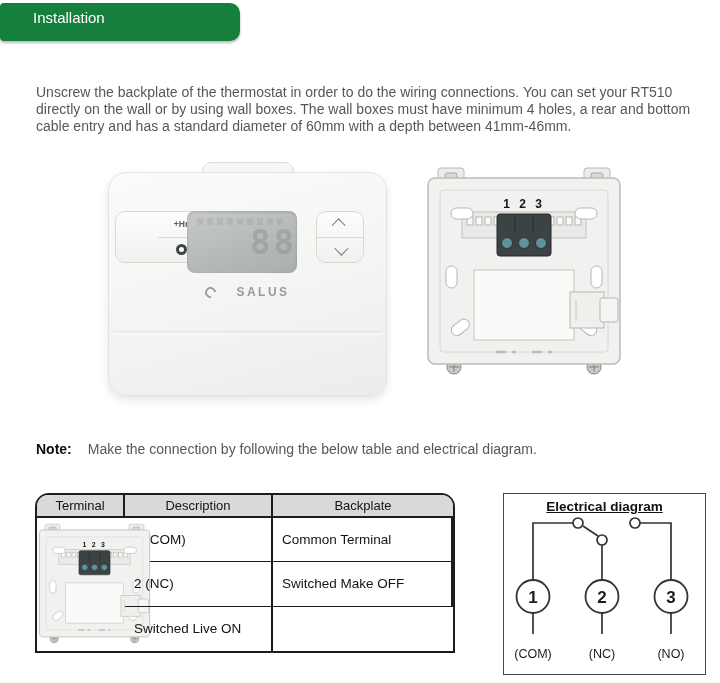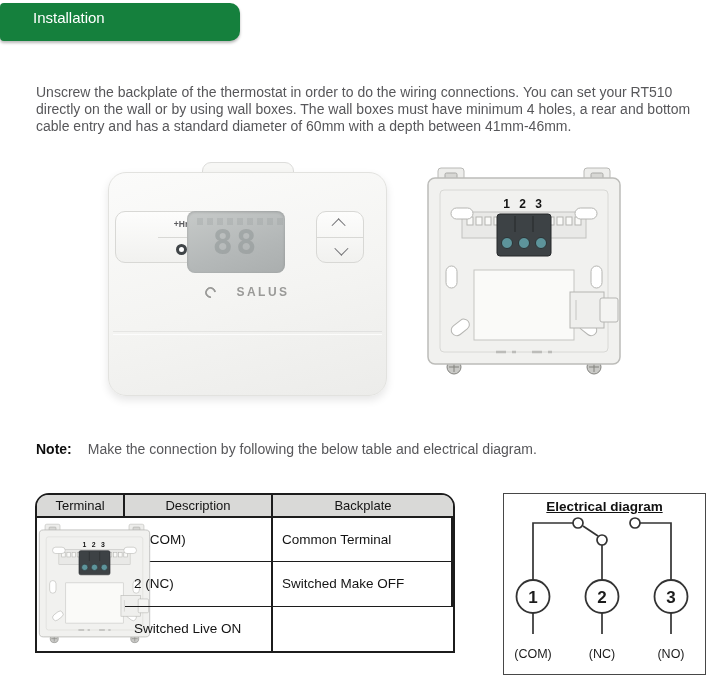--- a/index.html
+++ b/index.html
@@ -29,23 +29,23 @@
            background:linear-gradient(180deg,#fdfdfc,#f1f1ef);display:flex;flex-direction:column;}
   .btn-col .half{flex:1;display:flex;align-items:center;justify-content:center;}
   .btn-col .half + .half{border-top:1px solid #d8d8d5;}
   .btns-left{left:6px;top:38px;padding-left:42px;}
   .btns-right{right:22px;top:38px;}
   .hr-label{font-size:8.5px;font-weight:bold;color:#5b5b5e;}
   .power-dot{width:11px;height:11px;border-radius:50%;border:3.5px solid #3f4447;box-sizing:border-box;background:#fff;}
   .chev{width:9px;height:9px;border-left:1.6px solid #707073;border-top:1.6px solid #707073;}
   .chev.up{transform:rotate(45deg) translateY(2px);}
   .chev.down{transform:rotate(225deg) translateY(2px);}
-  .lcd{position:absolute;left:78px;top:38px;width:98px;height:62px;border-radius:8px;
+  .lcd{position:absolute;left:78px;top:38px;width:110px;height:62px;border-radius:8px;
        background:linear-gradient(160deg,#c7cac9 0%,#b4b8b8 60%,#aaaeae 100%);
-       box-shadow:inset 0 1px 3px rgba(0,0,0,.18);display:flex;align-items:center;justify-content:center;overflow:hidden;}
+       box-shadow:inset 0 1px 3px rgba(0,0,0,.18);display:flex;align-items:center;justify-content:flex-end;overflow:hidden;}
   .lcd-digits{font-family:"DejaVu Sans Mono",monospace;font-weight:bold;font-size:34px;
               color:#8f9595;opacity:.55;letter-spacing:3px;}
   .lcd-ghost{position:absolute;left:10px;top:7px;width:86px;height:7px;opacity:.25;
              background:repeating-linear-gradient(90deg,#8f9595 0 6px,transparent 6px 10px);}
   .brand{position:absolute;left:0;top:112px;width:100%;display:flex;align-items:center;justify-content:center;gap:20px;
          color:#9a9a98;font-size:12px;font-weight:bold;letter-spacing:2.5px;}
   .swirl{width:11px;height:11px;border:2px solid #9a9a98;border-radius:50%;
          border-right-color:transparent;transform:rotate(40deg);box-sizing:border-box;}
   .seam{position:absolute;left:4px;top:158px;width:269px;height:2px;
         border-top:1px solid rgba(0,0,0,.06);border-bottom:1px solid rgba(255,255,255,.8);}

